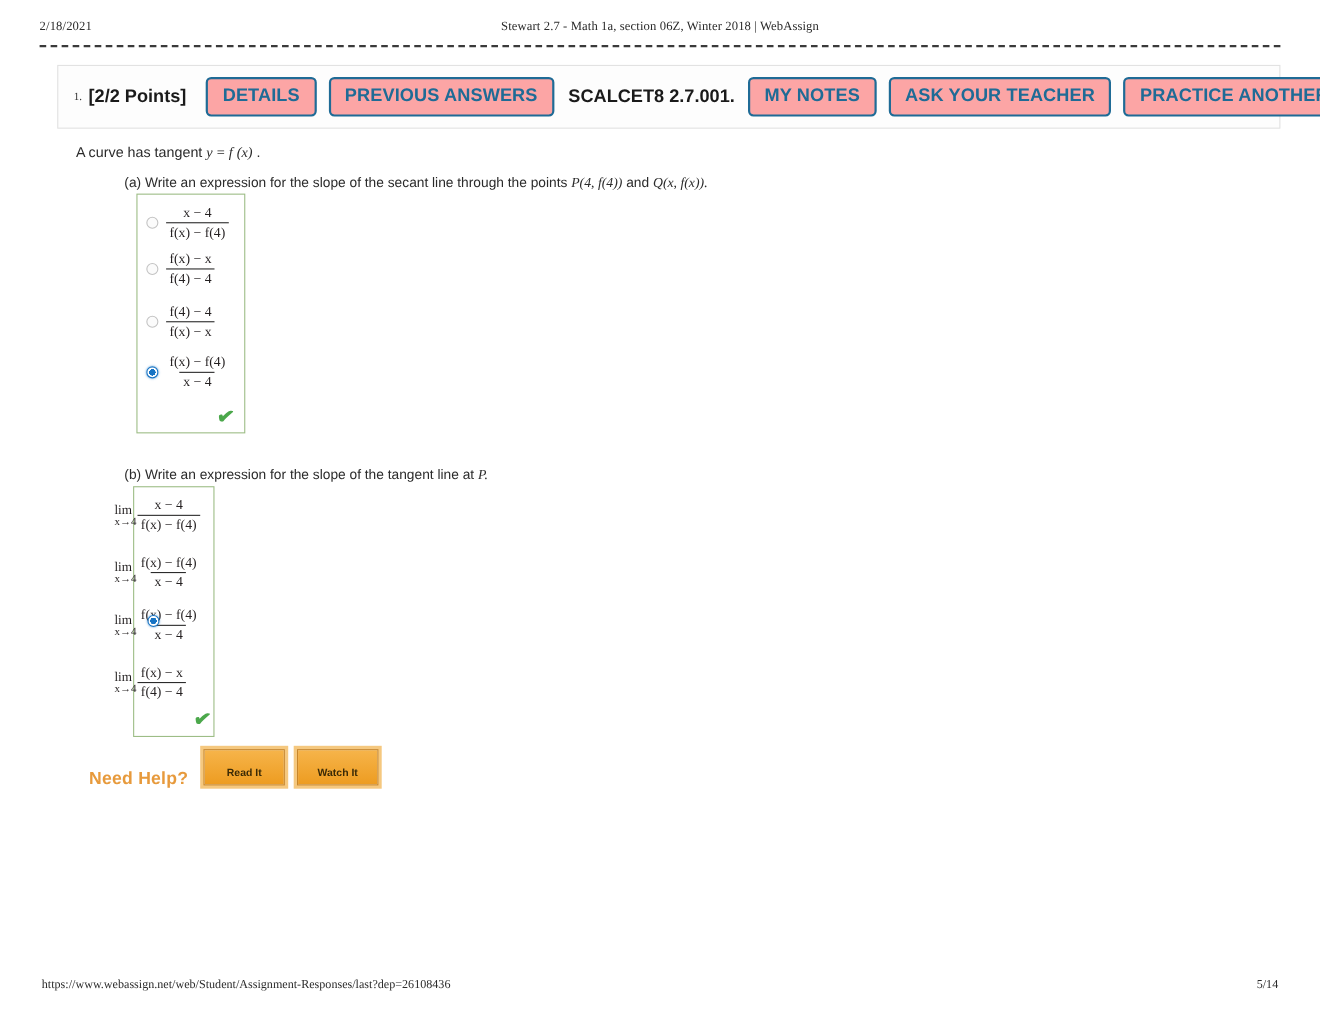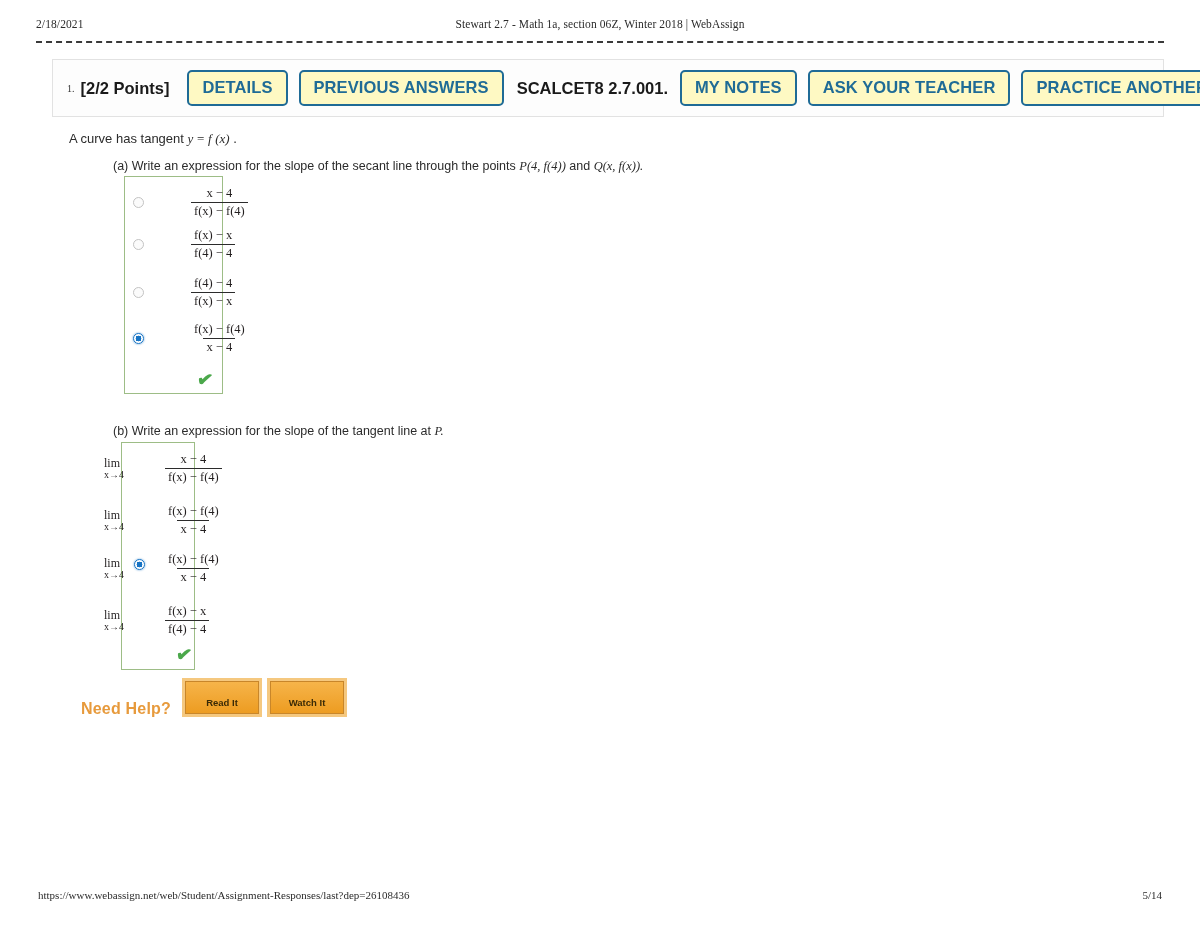--- a/index.html
+++ b/index.html
@@ -66,21 +66,21 @@
   .q-points {
     font-size: 16.5px;
     font-weight: bold;
     color: #1a1a1a;
     margin-right: 18px;
     white-space: nowrap;
   }
   .wa-btn {
     border: 2.2px solid #1f6b96;
     border-radius: 5px;
-    background: #fef9c3;
+    background: #fca5a5;
     color: #1f6b96;
     font-size: 16.5px;
     font-weight: 600;
     letter-spacing: .1px;
     padding: 6px 13px 7px 13px;
     margin-right: 11px;
     white-space: nowrap;
     line-height: 1.1;
     cursor: pointer;
     font-family: "Liberation Sans", sans-serif;
@@ -130,21 +130,20 @@
     background: #ffffff;
     box-sizing: border-box;
   }
   #box-a { top: 176px; left: 124px; width: 99px; height: 218px; }
   #box-b { top: 442px; left: 121px; width: 74px; height: 228px; }
 
   .opt {
     position: absolute;
     display: flex;
     align-items: center;
-    gap: 40px;
   }
   .radio {
     width: 11px;
     height: 11px;
     border-radius: 50%;
     border: 1px solid #c3c3c3;
     background: #fbfbfb;
     box-sizing: border-box;
     flex: 0 0 auto;
     cursor: pointer;

